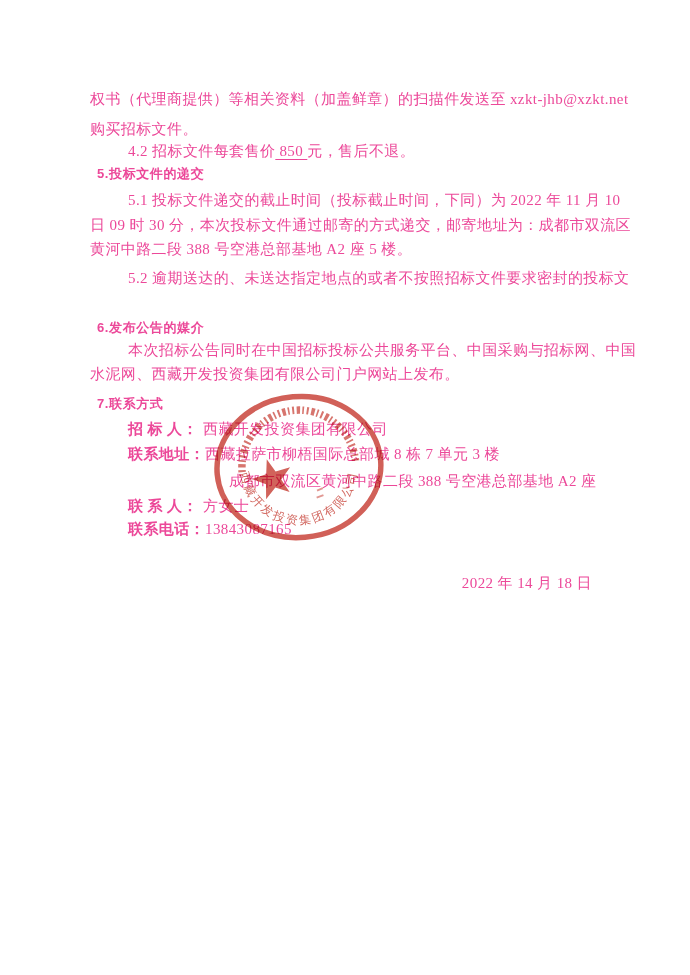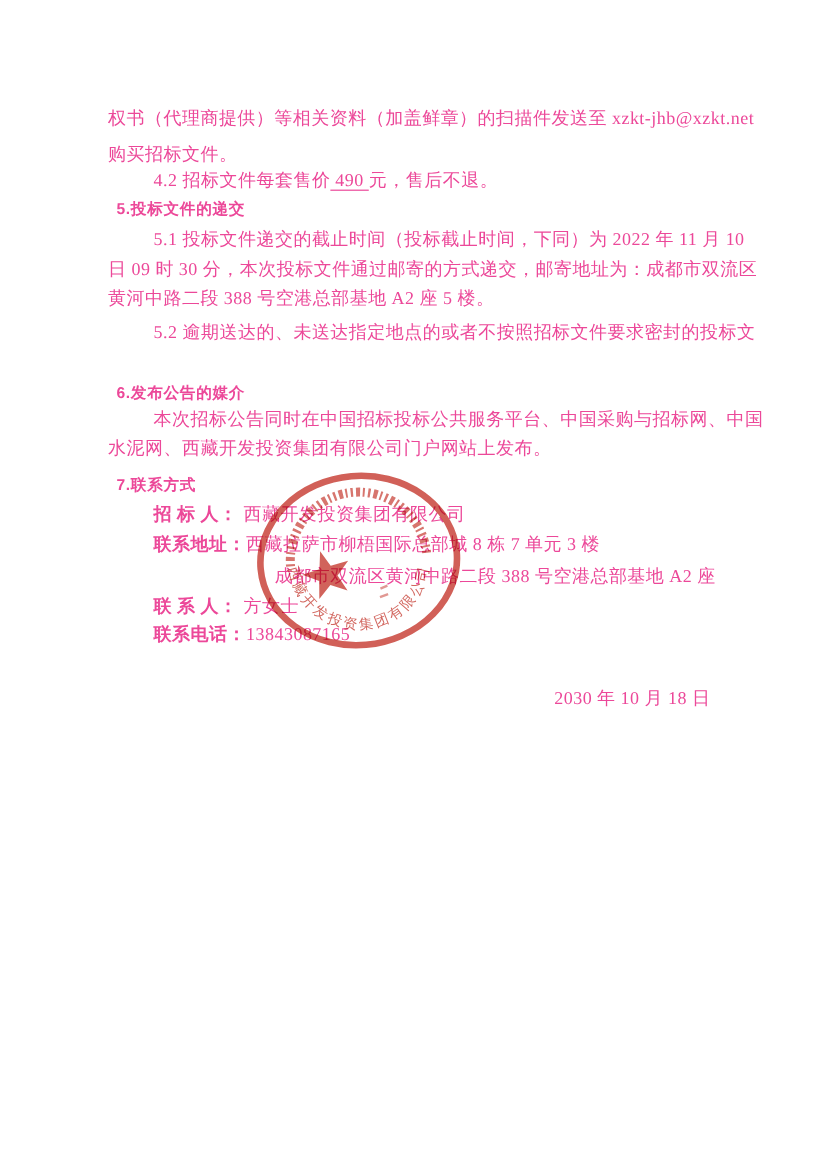--- a/index.html
+++ b/index.html
@@ -45,21 +45,21 @@
   }
 </style>
 </head>
 <body>
 
 <div class="page">
 
   <div class="line" style="top:89px">权书（代理商提供）等相关资料（加盖鲜章）的扫描件发送至 xzkt-jhb@xzkt.net</div>
   <div class="line" style="top:119px">购买招标文件。</div>
 
-  <div class="line indent" style="top:141px"><span>4.2 招标文件每套售价</span><span class="u"> 490 </span><span>元，售后不退。</span></div>
+  <div class="line indent" style="top:141px"><span>4.2 招标文件每套售价</span><span class="u"> 850 </span><span>元，售后不退。</span></div>
 
   <div class="line head" style="top:164px">5.投标文件的递交</div>
 
   <div class="line indent" style="top:190px">5.1 投标文件递交的截止时间（投标截止时间，下同）为 2022 年 11 月 10</div>
   <div class="line" style="top:215px">日 09 时 30 分，本次投标文件通过邮寄的方式递交，邮寄地址为：成都市双流区</div>
   <div class="line" style="top:239px">黄河中路二段 388 号空港总部基地 A2 座 5 楼。</div>
 
   <div class="line indent" style="top:268px">5.2 逾期送达的、未送达指定地点的或者不按照招标文件要求密封的投标文</div>
 
   <div class="line head" style="top:318px">6.发布公告的媒介</div>
@@ -72,21 +72,21 @@
   <div class="line contact" style="top:419px"><span class="clabel">招 标 人：</span><span class="cvalue">西藏开发投资集团有限公司</span></div>
 
   <div class="line contact" style="top:444px"><span class="clabel">联系地址：</span><span class="cvalue">西藏拉萨市柳梧国际总部城 8 栋 7 单元 3 楼</span></div>
 
   <div class="line noLabel" style="top:471px"><span class="cvalue">成都市双流区黄河中路二段 388 号空港总部基地 A2 座</span></div>
 
   <div class="line contact" style="top:496px"><span class="clabel">联 系 人：</span><span class="cvalue">方女士</span></div>
 
   <div class="line contact" style="top:519px"><span class="clabel">联系电话：</span><span class="cvalue">13843087165</span></div>
 
-  <div class="line date-line" style="top:573px">2030 年 10 月 18 日</div>
+  <div class="line date-line" style="top:573px">2022 年 14 月 18 日</div>
 
   <div class="seal">
     <svg width="178" height="158" viewBox="0 0 178 158" xmlns="http://www.w3.org/2000/svg">
       <g stroke="#c53a30" fill="#c53a30">
 
         <ellipse cx="88" cy="78" rx="82" ry="70.5" fill="none" stroke-width="5.5" opacity="0.92"></ellipse>
 
         <path d="M 31 78 A 57 57 0 0 1 145 78" fill="none" stroke-width="7.5" opacity="0.8" stroke-dasharray="2 2.6 3.4 2.2 1.6 2.8"></path>
 
         <path id="sealArc" d="M 29 76 A 59 59 0 0 0 147 76" fill="none" stroke="none"></path>

